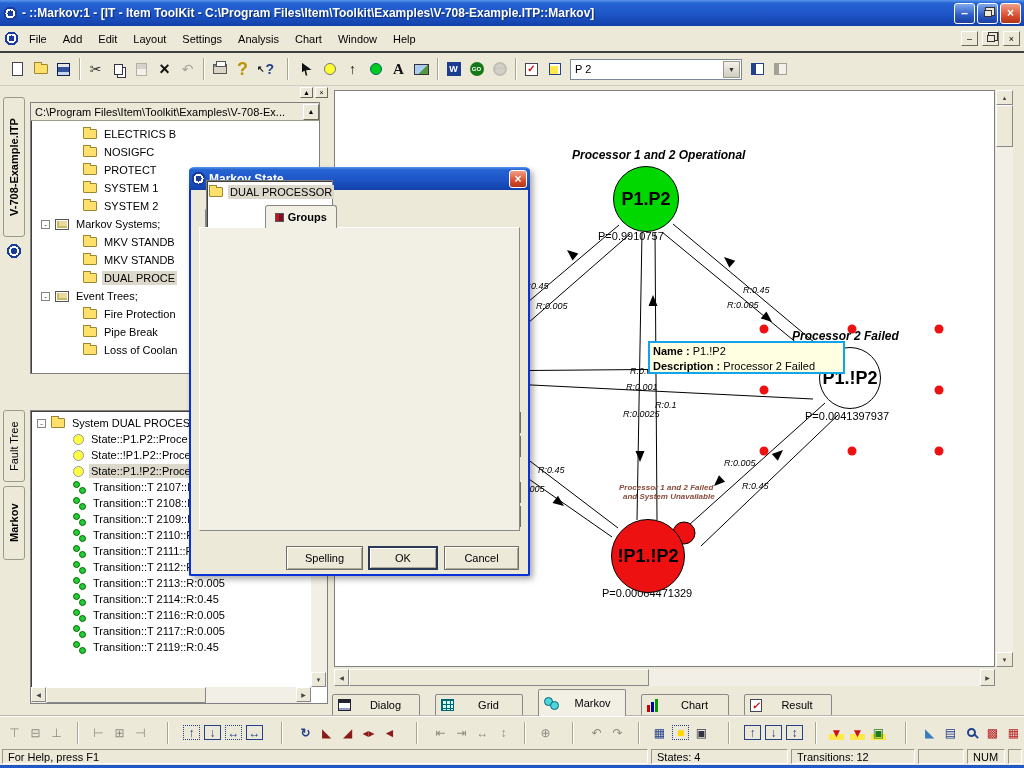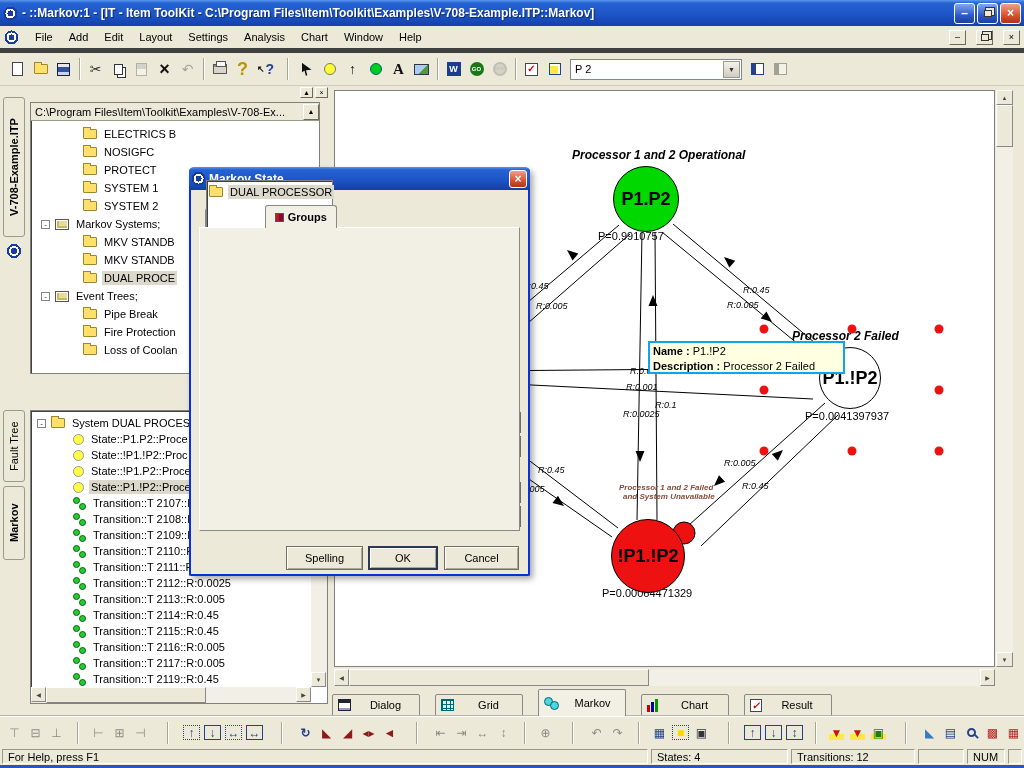--- a/index.html
+++ b/index.html
@@ -14,21 +14,21 @@
      radial-gradient(circle at 50% 50%, #1a3c9c 0 3px, #fff 3px 5px, #1a3c9c 5px 7px, transparent 7px);
      background-color:transparent;border-radius:2px}
   .winbtns{display:flex;gap:2px}
   .winbtn{width:21px;height:21px;border:1px solid #fff;border-radius:3px;color:#fff;font-weight:bold;
     display:flex;align-items:center;justify-content:center;font-size:12px;
     background:linear-gradient(180deg,#7FA8EC,#2B5BC8 60%,#1B3F9C)}
   .winbtn.close{background:linear-gradient(180deg,#F0A08C,#D9502F 60%,#B03318)}
 
   
   .menubar{position:absolute;left:0;top:26px;right:0;height:27px;background:#ECE9D8;display:flex;align-items:center;
-    border-bottom:5px solid #404040;padding:4px 4px;gap:8px}
+    border-bottom:2px solid #404040;padding:4px 4px;gap:2px}
   .menubar .mitem{padding:4px 8px;cursor:default}
   .menubar .spring{flex:1}
   .mdibtn{width:17px;height:15px;background:#ECE9D8;border:1px solid;border-color:#fff #6d6a58 #6d6a58 #fff;
     display:flex;align-items:center;justify-content:center;font-size:9px;margin-left:2px}
   .ic-restorebox{width:8px;height:7px;border:1px solid #333;background:#ece9d8;box-shadow:2px -2px 0 0 #ece9d8,2px -2px 0 1px #333}
 
   
   .toolbar{position:absolute;left:0;top:53px;right:0;height:33px;background:#ECE9D8;display:flex;align-items:center;
     border-bottom:1px solid #cfccc0;padding:0 6px}
   .tbtn{width:23px;height:23px;display:flex;align-items:center;justify-content:center;flex:none;border:1px solid transparent}
@@ -419,27 +419,27 @@
 
         <div class="trow" style="padding-left: 10px;">
           <span class="expander">-</span>
           <i class="ti ic-box"></i>
           <span class="tlabel">Event Trees;</span>
         </div>
 
         <div class="trow" style="padding-left: 52px;">
 
           <i class="ti ic-folder"></i>
+          <span class="tlabel">Fire Protection</span>
+        </div>
+
+        <div class="trow" style="padding-left: 52px;">
+
+          <i class="ti ic-folder"></i>
           <span class="tlabel">Pipe Break</span>
-        </div>
-
-        <div class="trow" style="padding-left: 52px;">
-
-          <i class="ti ic-folder"></i>
-          <span class="tlabel">Fire Protection</span>
         </div>
 
         <div class="trow" style="padding-left: 52px;">
 
           <i class="ti ic-folder"></i>
           <span class="tlabel">Loss of Coolan</span>
         </div>
       </div>
   </div>
 </div>
@@ -453,25 +453,20 @@
           <i class="ti ic-folder"></i>
           <span class="tlabel">System DUAL PROCESS</span>
         </div>
 
         <div class="trow h16" style="padding-left: 42px;">
 
           <i class="ti ic-state"></i>
           <span class="tlabel">State::P1.P2::Proce</span>
         </div>
 
-        <div class="trow h16" style="padding-left: 42px;">
-
-          <i class="ti ic-state"></i>
-          <span class="tlabel">State::!P1.!P2::Proc</span>
-        </div>
 
         <div class="trow h16" style="padding-left: 42px;">
 
           <i class="ti ic-state"></i>
           <span class="tlabel">State::!P1.P2::Proce</span>
         </div>
 
         <div class="trow h16" style="padding-left: 42px;">
 
           <i class="ti ic-state"></i>
@@ -519,25 +514,20 @@
           <i class="ti ic-trans"></i>
           <span class="tlabel">Transition::T 2113::R:0.005</span>
         </div>
 
         <div class="trow h16" style="padding-left: 42px;">
 
           <i class="ti ic-trans"></i>
           <span class="tlabel">Transition::T 2114::R:0.45</span>
         </div>
 
-        <div class="trow h16" style="padding-left: 42px;">
-
-          <i class="ti ic-trans"></i>
-          <span class="tlabel">Transition::T 2115::R:0.45</span>
-        </div>
 
         <div class="trow h16" style="padding-left: 42px;">
 
           <i class="ti ic-trans"></i>
           <span class="tlabel">Transition::T 2116::R:0.005</span>
         </div>
 
         <div class="trow h16" style="padding-left: 42px;">
 
           <i class="ti ic-trans"></i>

